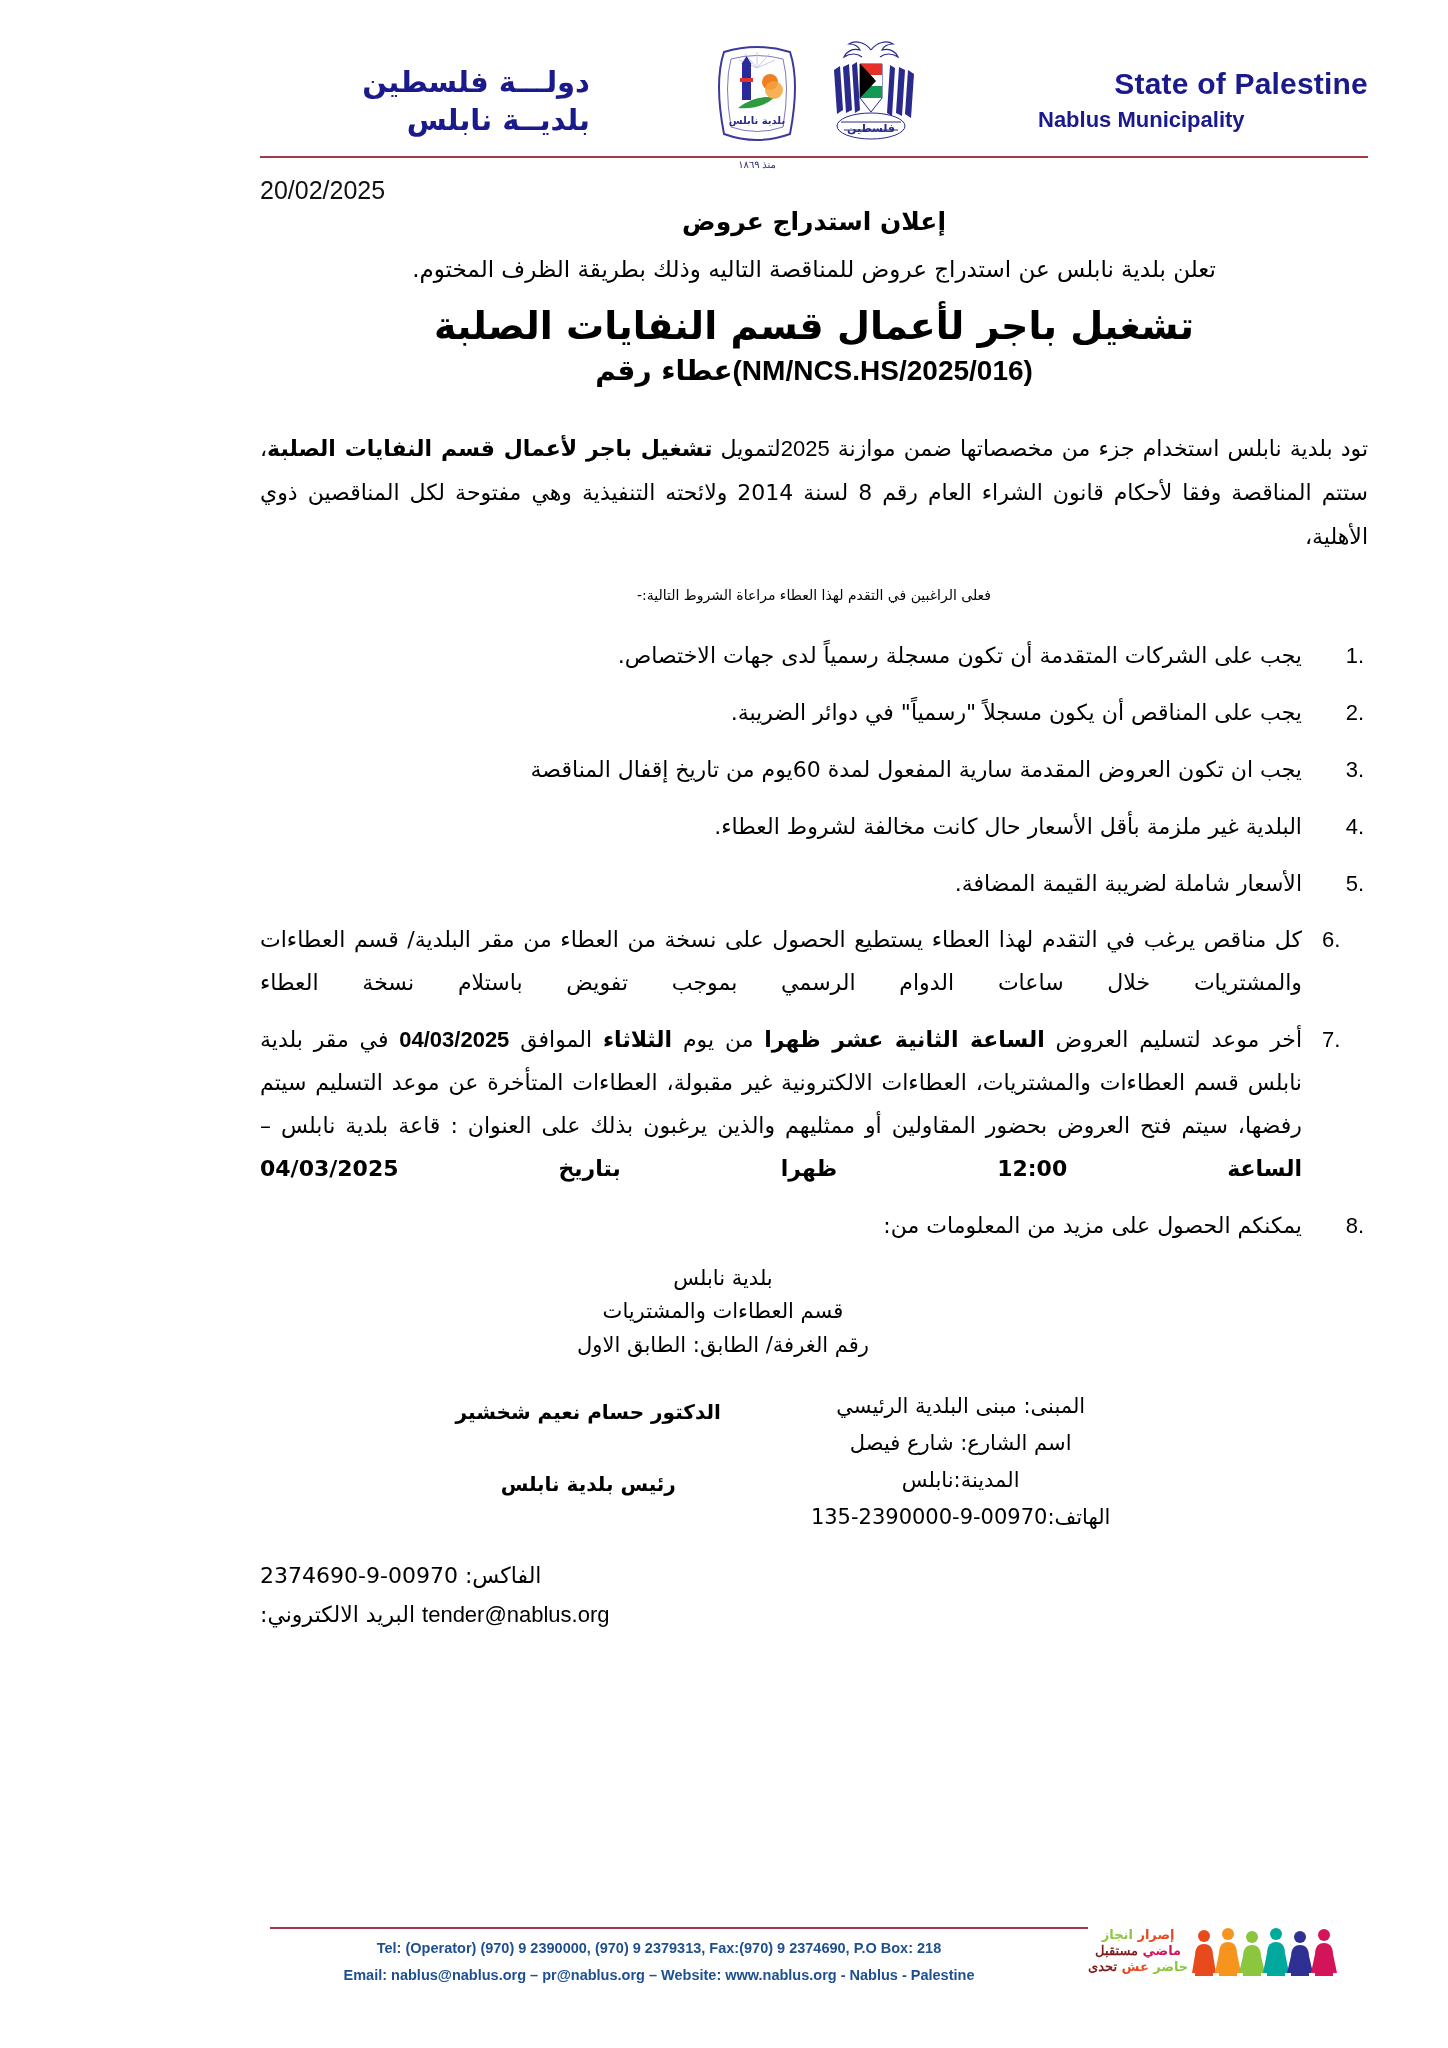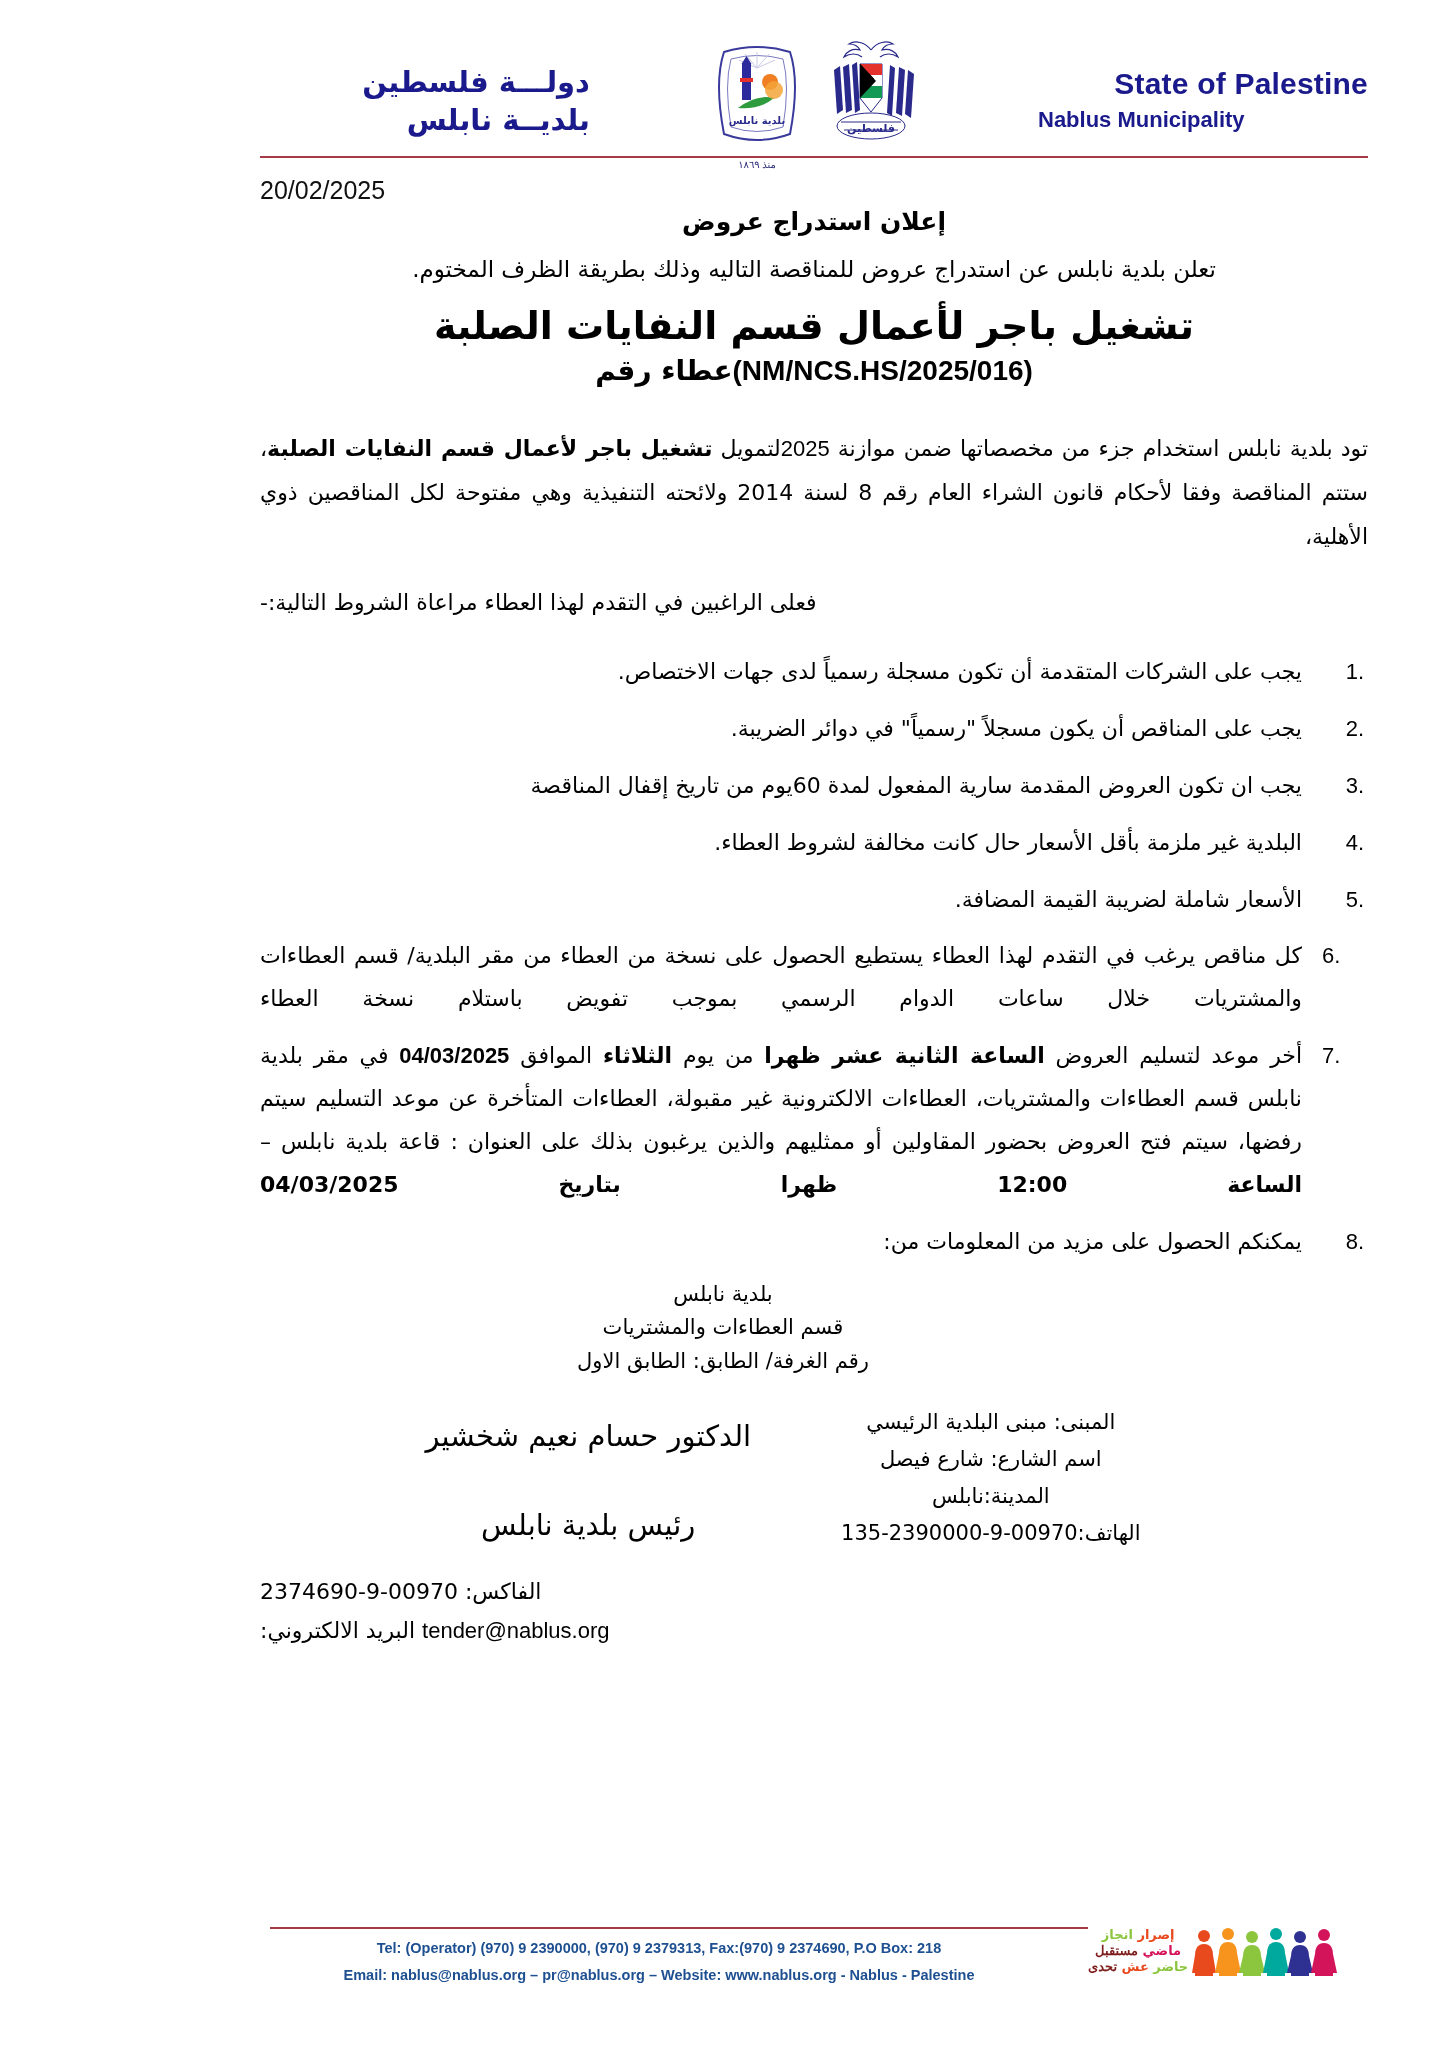--- a/index.html
+++ b/index.html
@@ -137,23 +137,23 @@
     line-height: 2.0;
     text-align: justify;
     text-align-last: center;
     margin-top: 34px;
     font-family: "DejaVu Sans", sans-serif;
   }
   .para.lead { text-align: justify; text-align-last: justify; margin-top: 40px;}
   .para b { font-weight: bold; }
 
   .para-right {
-    font-size: 22px;
+    font-size: 14px;
     line-height: 2.0;
-    text-align: left;
+    text-align: center;
     margin-top: 22px;
     font-family: "DejaVu Sans", sans-serif;
   }
 
   
   ol.conditions {
     margin: 26px 0 0 0;
     padding: 0 62px 0 0;
     list-style: none;
     counter-reset: cond;
@@ -204,22 +204,22 @@
     margin-top: 26px;
   }
   .sig-left {
     text-align: center;
     font-size: 21px;
     line-height: 1.75;
     font-family: "DejaVu Sans", sans-serif;
   }
   .sig-right {
     text-align: center;
-    font-size: 29px;
-    font-weight: normal;
+    font-size: 20px;
+    font-weight: bold;
     line-height: 1.8;
     font-family: "DejaVu Sans", sans-serif;
     padding-top: 6px;
   }
   .sig-right .role { margin-top: 36px; }
   .ltr-val { direction: ltr; unicode-bidi: embed; font-family: "Liberation Sans", sans-serif; }
 
   .contact-bottom {
     text-align: left;
     margin-top: 22px;

